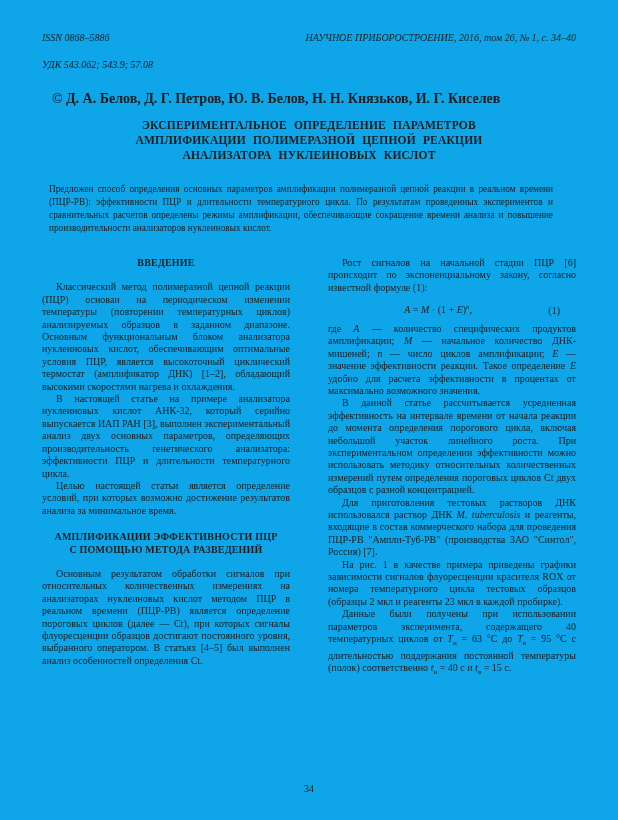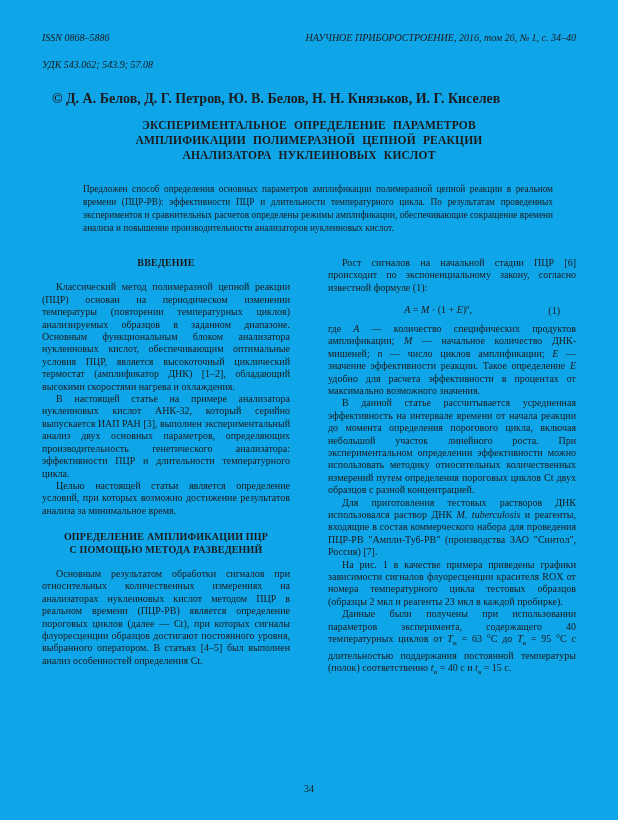--- a/index.html
+++ b/index.html
@@ -9,21 +9,21 @@
     font-family:"Liberation Serif", serif;
     padding:32px 42px 0 42px; position:relative; overflow:hidden;
   }
   .running-head { display:flex; justify-content:space-between; font-style:italic; font-size:10px; line-height:12px; }
   .banner { display:flex; margin-top:16px; }
   .banner-rule { flex:1; height:4px; border-top:1px solid #3a3a3a; border-bottom:1px solid #3a3a3a; margin-top:5px; }
   .banner-text { flex:0 0 auto; text-align:center; font-weight:bold; font-size:10.5px; line-height:13px; word-spacing:3px; padding:0 14px; letter-spacing:0.3px; }
   .udc { font-style:italic; font-size:10px; margin-top:15px; }
   .authors { font-weight:bold; font-size:14px; margin-top:21px; padding-left:10px; }
   .article-title { text-align:center; font-weight:bold; font-size:11.5px; line-height:15px; word-spacing:4px; margin-top:11px; letter-spacing:0.2px; }
-  .abstract { margin:20px 23px 0 41px; font-size:9.3px; line-height:13px; text-align:justify; }
+  .abstract { margin:20px 23px 0 7px; font-size:9.3px; line-height:13px; text-align:justify; }
   .keywords { margin:17px 23px 0 23px; font-size:9.3px; line-height:13px; text-align:justify; }
   .kw-label { font-style:italic; }
   .columns { display:flex; gap:38px; margin-top:22px; font-size:10px; line-height:12.4px; }
   .column { flex:1 1 0; min-width:0; text-align:justify; }
   .col-heading { text-align:center; font-weight:bold; margin:14px 0 12px 0; letter-spacing:0.2px; }
   .column > .col-heading:first-child { margin-top:0; }
   .para { margin:0; text-indent:14px; }
   .para.noindent { text-indent:0; }
   .formula { display:flex; align-items:baseline; margin:7px 16px 6px 0; }
   .formula-body { flex:1; text-align:center; }
@@ -57,21 +57,21 @@
 
   <div class="columns">
     <div class="column">
         <div class="col-heading">
           <div>ВВЕДЕНИЕ</div>
         </div>
         <p class="para"><span>Классический метод полимеразной цепной реакции (ПЦР) основан на периодическом изменении температуры (повторении температурных циклов) анализируемых образцов в заданном диапазоне. Основным функциональным блоком анализатора нуклеиновых кислот, обеспечивающим оптимальные условия ПЦР, является высокоточный циклический термостат (амплификатор ДНК) [1–2], обладающий высокими скоростями нагрева и охлаждения.</span></p>
         <p class="para"><span>В настоящей статье на примере анализатора нуклеиновых кислот АНК-32, который серийно выпускается ИАП РАН [3], выполнен экспериментальный анализ двух основных параметров, определяющих производительность генетического анализатора: эффективности ПЦР и длительности температурного цикла.</span></p>
         <p class="para"><span>Целью настоящей статьи является определение условий, при которых возможно достижение результатов анализа за минимальное время.</span></p>
         <div class="col-heading">
-          <div>ОПРЕДЕЛЕНИЕ АМПЛИФИКАЦИИ ПЦР</div>
+          <div>АМПЛИФИКАЦИИ ЭФФЕКТИВНОСТИ ПЦР</div>
           <div>С ПОМОЩЬЮ МЕТОДА РАЗВЕДЕНИЙ</div>
         </div>
         <p class="para"><span>Основным результатом обработки сигналов при относительных количественных измерениях на анализаторах нуклеиновых кислот методом ПЦР в реальном времени (ПЦР-РВ) является определение пороговых циклов (далее — Ct), при которых сигналы флуоресценции образцов достигают постоянного уровня, выбранного оператором. В статьях [4–5] был выполнен анализ особенностей определения Ct.</span></p>
       </div>
     <div class="column">
         <p class="para"><span>Рост сигналов на начальной стадии ПЦР [6] происходит по экспоненциальному закону, согласно известной формуле (1):</span></p>
         <div class="formula">
           <span class="formula-body"><span style="font-style: italic;">A</span><span> = </span><span style="font-style: italic;">M</span><span> · (1 + </span><span style="font-style: italic;">E</span><span>)</span><sup style="font-style: italic;">n</sup><span>,</span></span>
           <span class="formula-number">(1)</span>
         </div>

